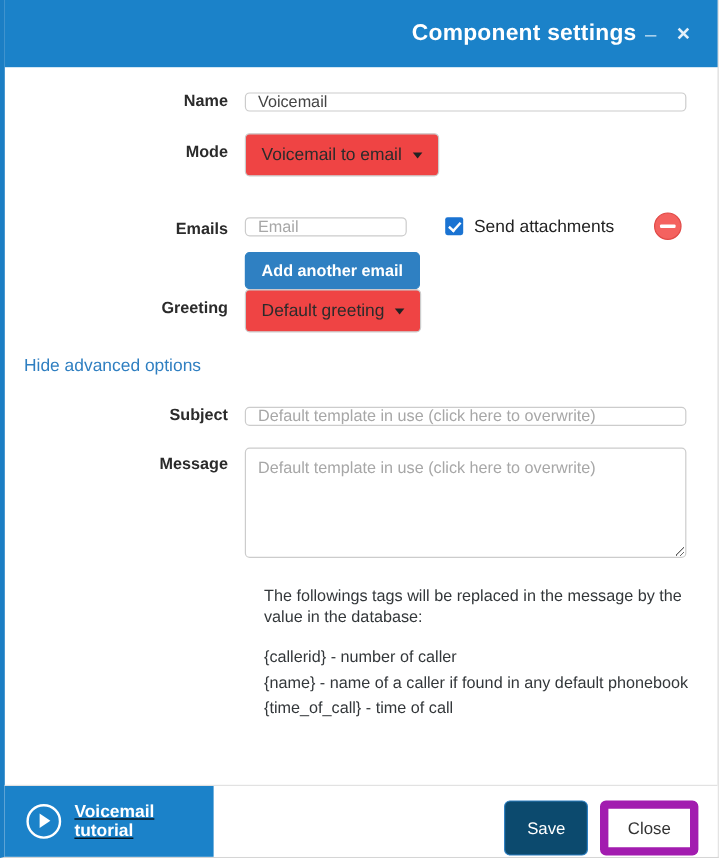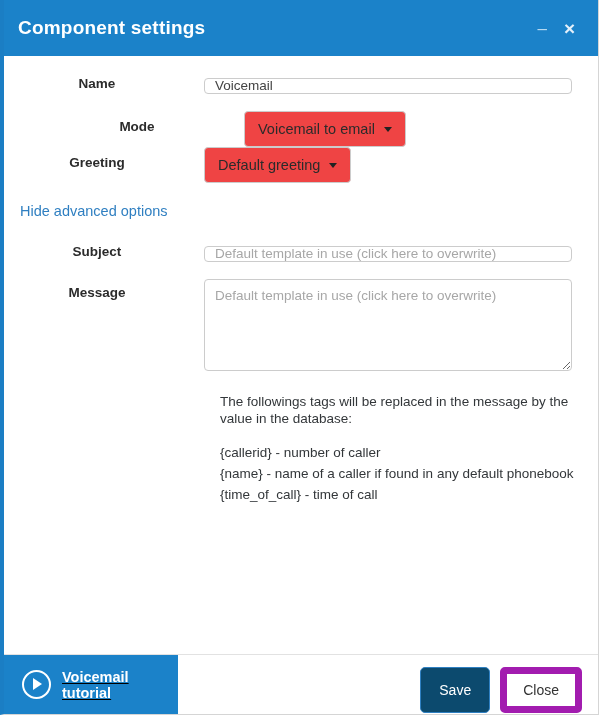--- a/index.html
+++ b/index.html
@@ -24,20 +24,21 @@
     border-bottom: 1px solid #d5d5d5;
   }
   
   .titlebar {
     height: 56px;
     background: #1b82c9;
     display: flex;
     align-items: center;
     padding: 0 16px 0 14px;
     box-sizing: border-box;
+    text-align: right;
   }
   .title {
     color: #ffffff;
     font-size: 19px;
     font-weight: bold;
     letter-spacing: .2px;
     flex: 1;
   }
   .win-btn {
     color: #bcdcf2;
@@ -58,21 +59,21 @@
     padding: 0;
     position: relative;
     height: 598px;
   }
   .row {
     display: flex;
     align-items: flex-start;
   }
   .label {
     width: 200px;
-    text-align: center;
+    text-align: right;
     padding-right: 14px;
     box-sizing: border-box;
     font-size: 13.5px;
     font-weight: bold;
     color: #2b2b2b;
   }
   .field {
     flex: 1;
   }
   .input {
@@ -289,29 +290,43 @@
   <div class="content">
 
     <div class="row" style="margin-top:20px;">
       <div class="label">Name</div>
       <div class="field">
         <input class="input wide" type="text" value="Voicemail" style="">
       </div>
     </div>
 
     <div class="row" style="margin-top:17px;">
-      <div class="label" style="padding-top:8px;margin-left:40px;">Mode</div>
+      <div class="label" style="padding-top:8px;">Mode</div>
       <div class="field">
         <div class="dropdown">
           <span>Voicemail to email</span>
           <span class="caret"></span>
         </div>
       </div>
     </div>
 
+    <div class="row" style="margin-top:30px;">
+      <div class="label" style="padding-top:6px;">Emails</div>
+      <div class="field">
+        <div style="display:flex; align-items:center;">
+          <input class="input email" type="text" placeholder="Email" style="">
+          <div class="chk-wrap" style="margin-left:32px;">
+            <span class="chk"></span>
+            <span>Send attachments</span>
+          </div>
+          <div class="minus-circle" style="margin-left:33px;"></div>
+        </div>
+        <button class="btn-blue" style="margin-top:10px;">Add another email</button>
+      </div>
+    </div>
 
     <div class="row" style="">
       <div class="label" style="padding-top:8px;">Greeting</div>
       <div class="field">
         <div class="dropdown">
           <span>Default greeting</span>
           <span class="caret"></span>
         </div>
       </div>
     </div>

